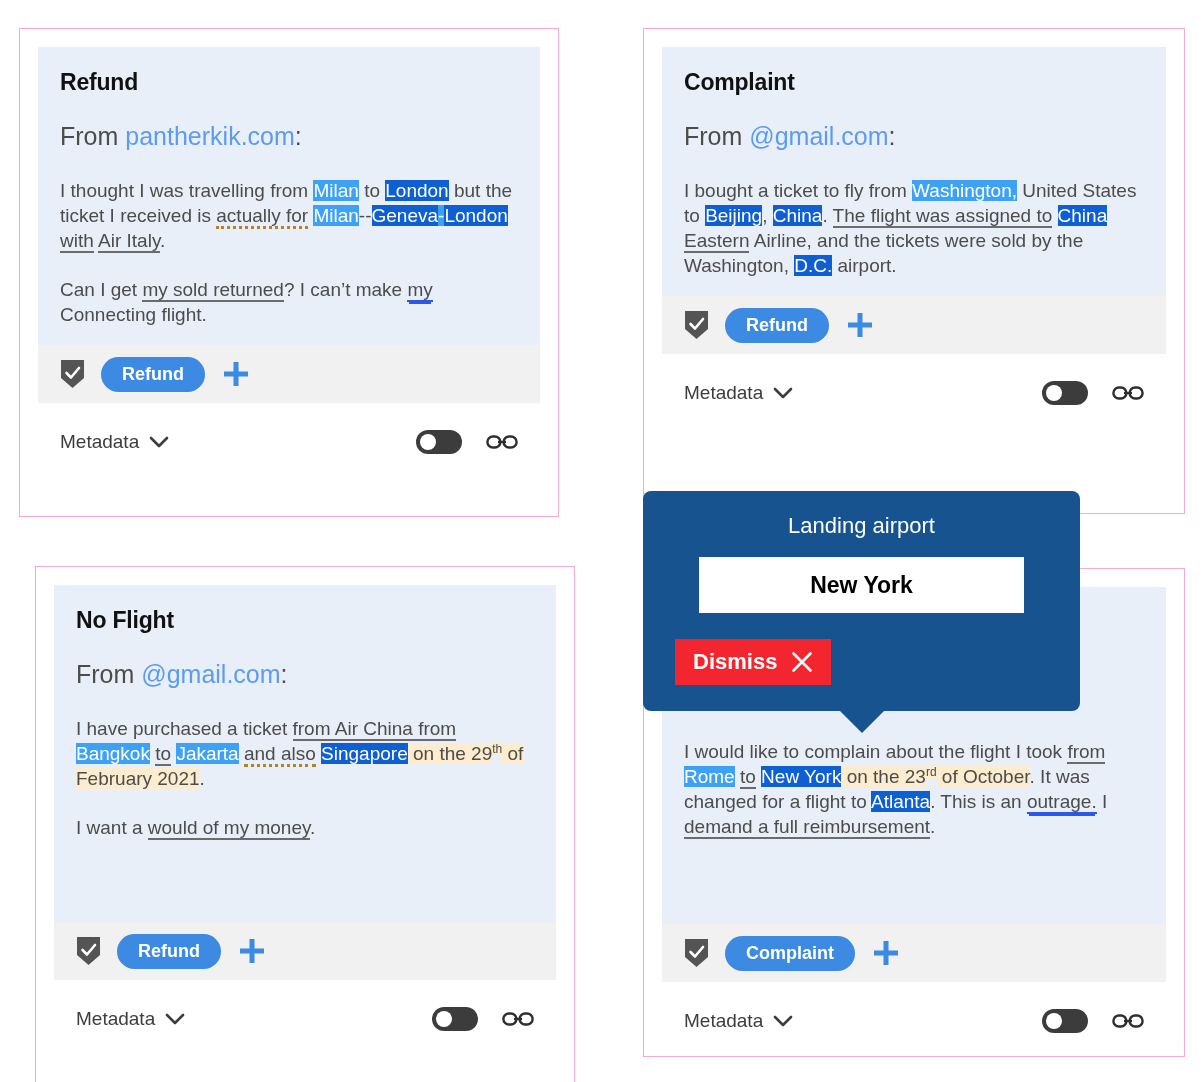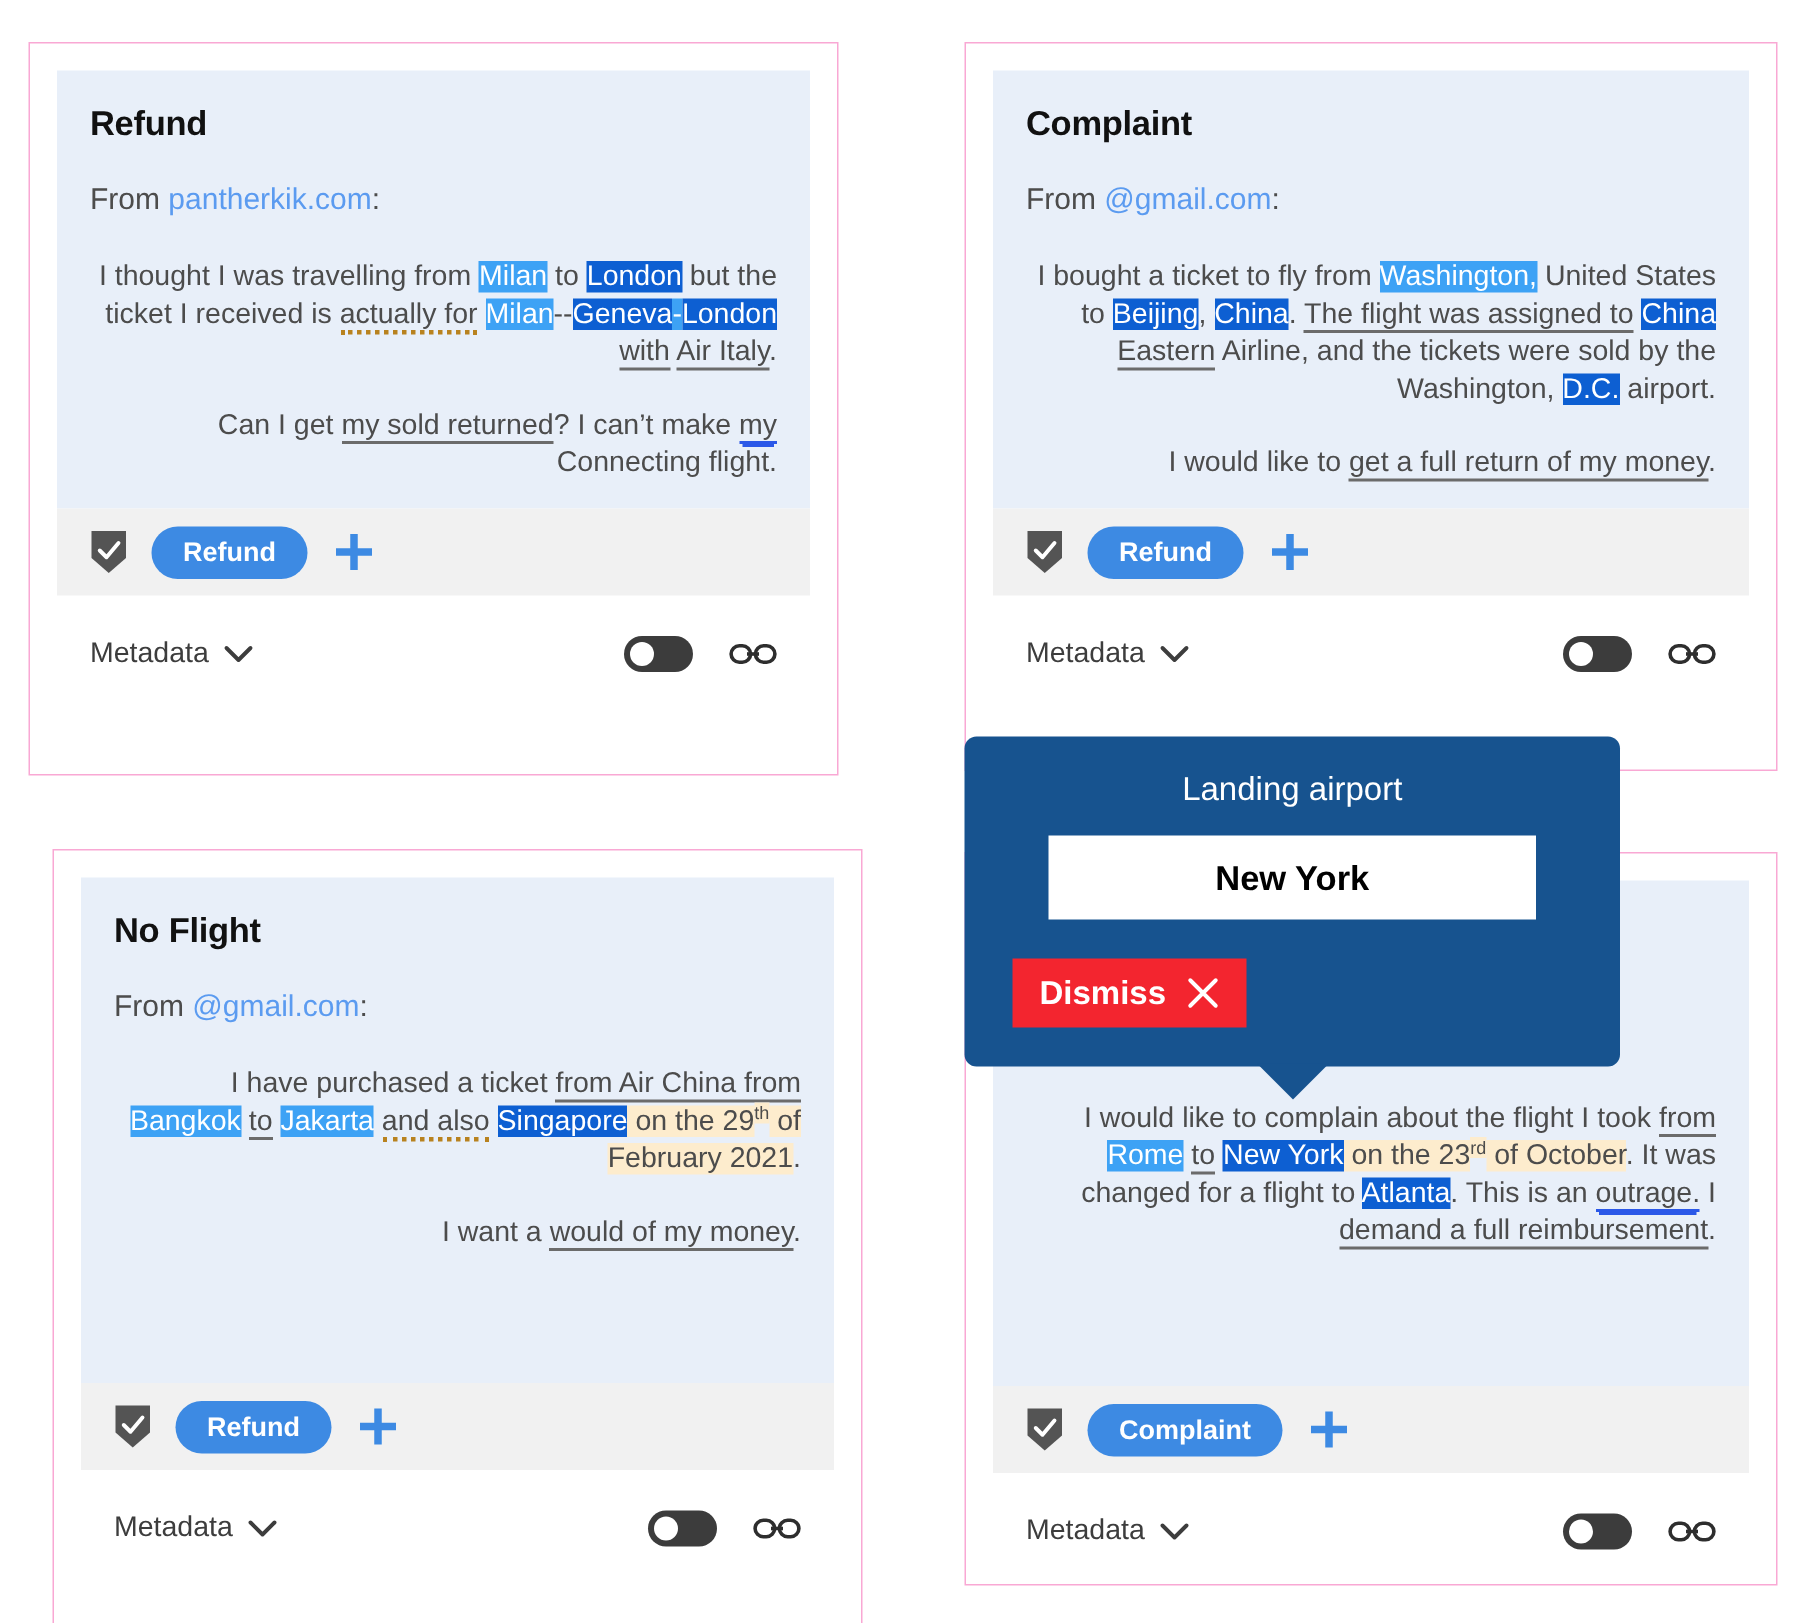--- a/index.html
+++ b/index.html
@@ -32,31 +32,30 @@
     box-sizing: border-box;
   }
   .card-title {
     font-size: 23px;
     font-weight: bold;
     color: #111111;
     margin: 0 0 26px 0;
     letter-spacing: -0.2px;
   }
   .from-line {
-    font-size: 20px;
+    font-size: 25px;
     color: #4c4c4c;
     margin-bottom: 27px;
   }
   .from-line .addr { color: #5b9bf0; }
 
   .msg {
     font-size: 19px;
     line-height: 25px;
     color: #4c4c4c;
-    text-align: right;
   }
   .msg p { margin: 0 0 24px 0; }
   .msg p:last-child { margin-bottom: 0; }
 
   
   .hl-light { background: #3da2f5; color: #ffffff; }
   .hl-dark  { background: #0d5fd2; color: #ffffff; }
   .hl-peach { background: #fdeccd; color: #4c4c4c; }
   .u-gray   { border-bottom: 2px solid #6b6b6b; }
   .u-blue2  { border-bottom: 2px solid #2b58e8; box-shadow: 0 4px 0 -2px #2b58e8; }
@@ -241,21 +240,20 @@
 
   <div class="card" style="left:643px; top:28px; width:542px; height:486px;">
     <div class="card-body">
       <div class="card-title">Complaint</div>
       <div class="from-line">
         <span>From</span>
         <span class="addr">@gmail.com</span><span>:</span>
       </div>
       <div class="msg">
           <p><span>I bought a ticket to fly from </span><span class="hl-light">Washington,</span><span> United States to </span><span class="hl-dark">Beijing</span><span>, </span><span class="hl-dark">China</span><span>. </span><span class="u-gray">The flight was assigned to</span><span> </span><span class="hl-dark">China</span><span> </span><span class="u-gray">Eastern</span><span> Airline, and the tickets were sold by the Washington, </span><span class="hl-dark">D.C.</span><span> airport.</span></p>
-          <p><span>I would like to </span><span class="u-gray">get a full return of my money</span><span>.</span></p>
         </div>
     </div>
     <div class="toolbar">
       <svg class="shield" viewBox="0 0 25 30">
         <path d="M1 1 H24 V19 L12.5 29 L1 19 Z" fill="#545454"></path>
         <path d="M6.5 14 L11 18.5 L19 9" stroke="#ffffff" stroke-width="2.6" fill="none" stroke-linecap="round" stroke-linejoin="round"></path>
       </svg>
       <button class="chip">Refund</button>
       <svg class="plus" viewBox="0 0 26 26">
         <rect x="10.5" y="1" width="5" height="24" fill="#3d8ae3"></rect>

